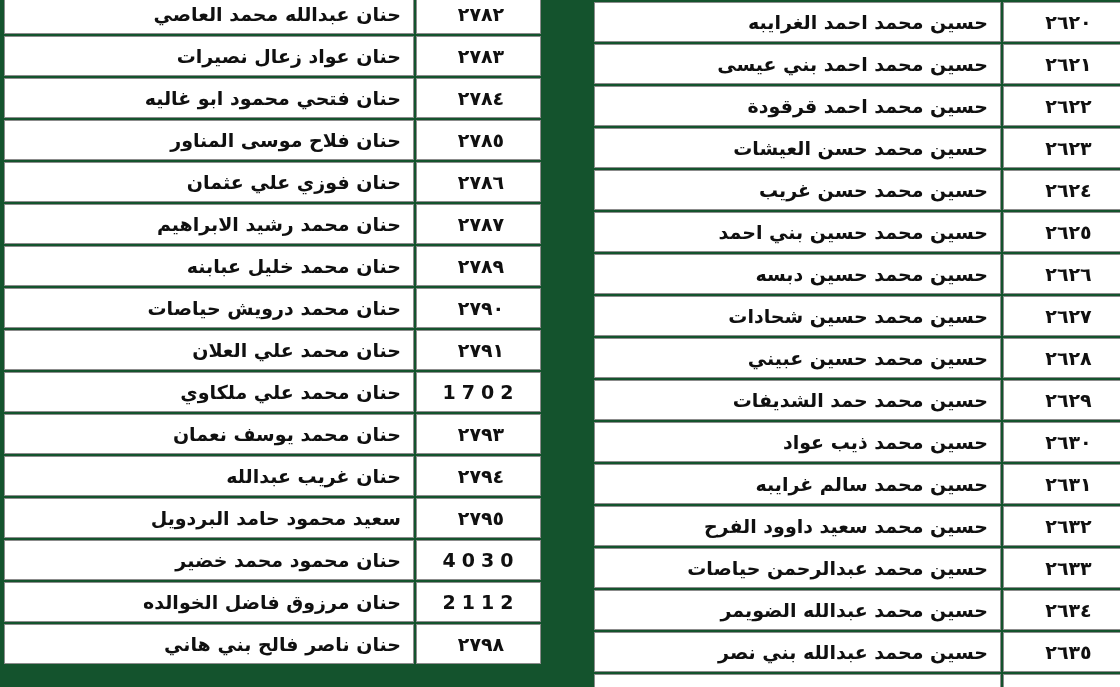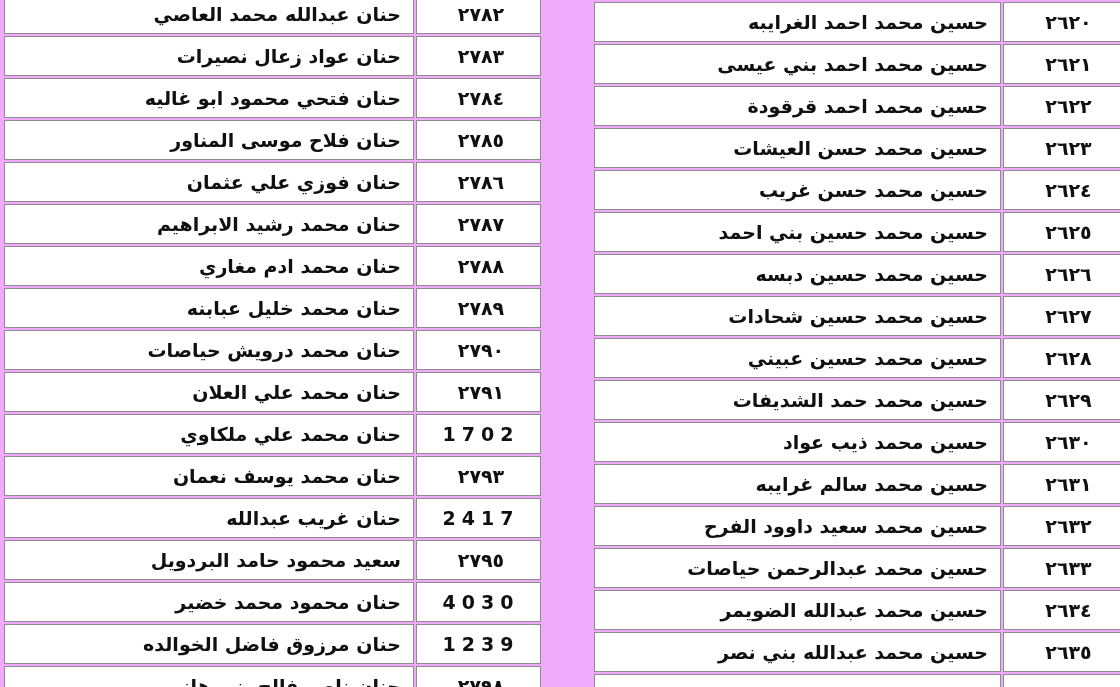--- a/index.html
+++ b/index.html
@@ -5,21 +5,21 @@
   html, body {
     margin: 0;
     padding: 0;
     background: #ffffff;
   }
   .page {
     position: relative;
     width: 1120px;
     height: 687px;
     overflow: hidden;
-    background: #f0abfc;
+    background: #14532d;
     font-family: "DejaVu Sans", sans-serif;
   }
   table.roster {
     position: absolute;
     border-collapse: separate;
     border-spacing: 2px;
     table-layout: fixed;
   }
   table.roster td {
     border: 1px solid #8c8c8c;
@@ -81,24 +81,20 @@
         </tr>
         <tr>
           <td class="name">حنان فوزي علي عثمان</td>
           <td class="num">٢٧٨٦</td>
         </tr>
         <tr>
           <td class="name">حنان محمد رشيد الابراهيم</td>
           <td class="num">٢٧٨٧</td>
         </tr>
         <tr>
-          <td class="name">حنان محمد ادم مغاري</td>
-          <td class="num">٢٧٨٨</td>
-        </tr>
-        <tr>
           <td class="name">حنان محمد خليل عبابنه</td>
           <td class="num">٢٧٨٩</td>
         </tr>
         <tr>
           <td class="name">حنان محمد درويش حياصات</td>
           <td class="num">٢٧٩٠</td>
         </tr>
         <tr>
           <td class="name">حنان محمد علي العلان</td>
           <td class="num">٢٧٩١</td>
@@ -106,33 +102,33 @@
         <tr>
           <td class="name">حنان محمد علي ملكاوي</td>
           <td class="num">1702</td>
         </tr>
         <tr>
           <td class="name">حنان محمد يوسف نعمان</td>
           <td class="num">٢٧٩٣</td>
         </tr>
         <tr>
           <td class="name">حنان غريب عبدالله</td>
-          <td class="num">2417</td>
+          <td class="num">٢٧٩٤</td>
         </tr>
         <tr>
           <td class="name">سعيد محمود حامد البردويل</td>
           <td class="num">٢٧٩٥</td>
         </tr>
         <tr>
           <td class="name">حنان محمود محمد خضير</td>
           <td class="num">4030</td>
         </tr>
         <tr>
           <td class="name">حنان مرزوق فاضل الخوالده</td>
-          <td class="num">1239</td>
+          <td class="num">2112</td>
         </tr>
         <tr>
           <td class="name">حنان ناصر فالح بني هاني</td>
           <td class="num">٢٧٩٨</td>
         </tr>
       </tbody>
   </table>
 
   <table class="roster" id="right-table">
     <colgroup>

